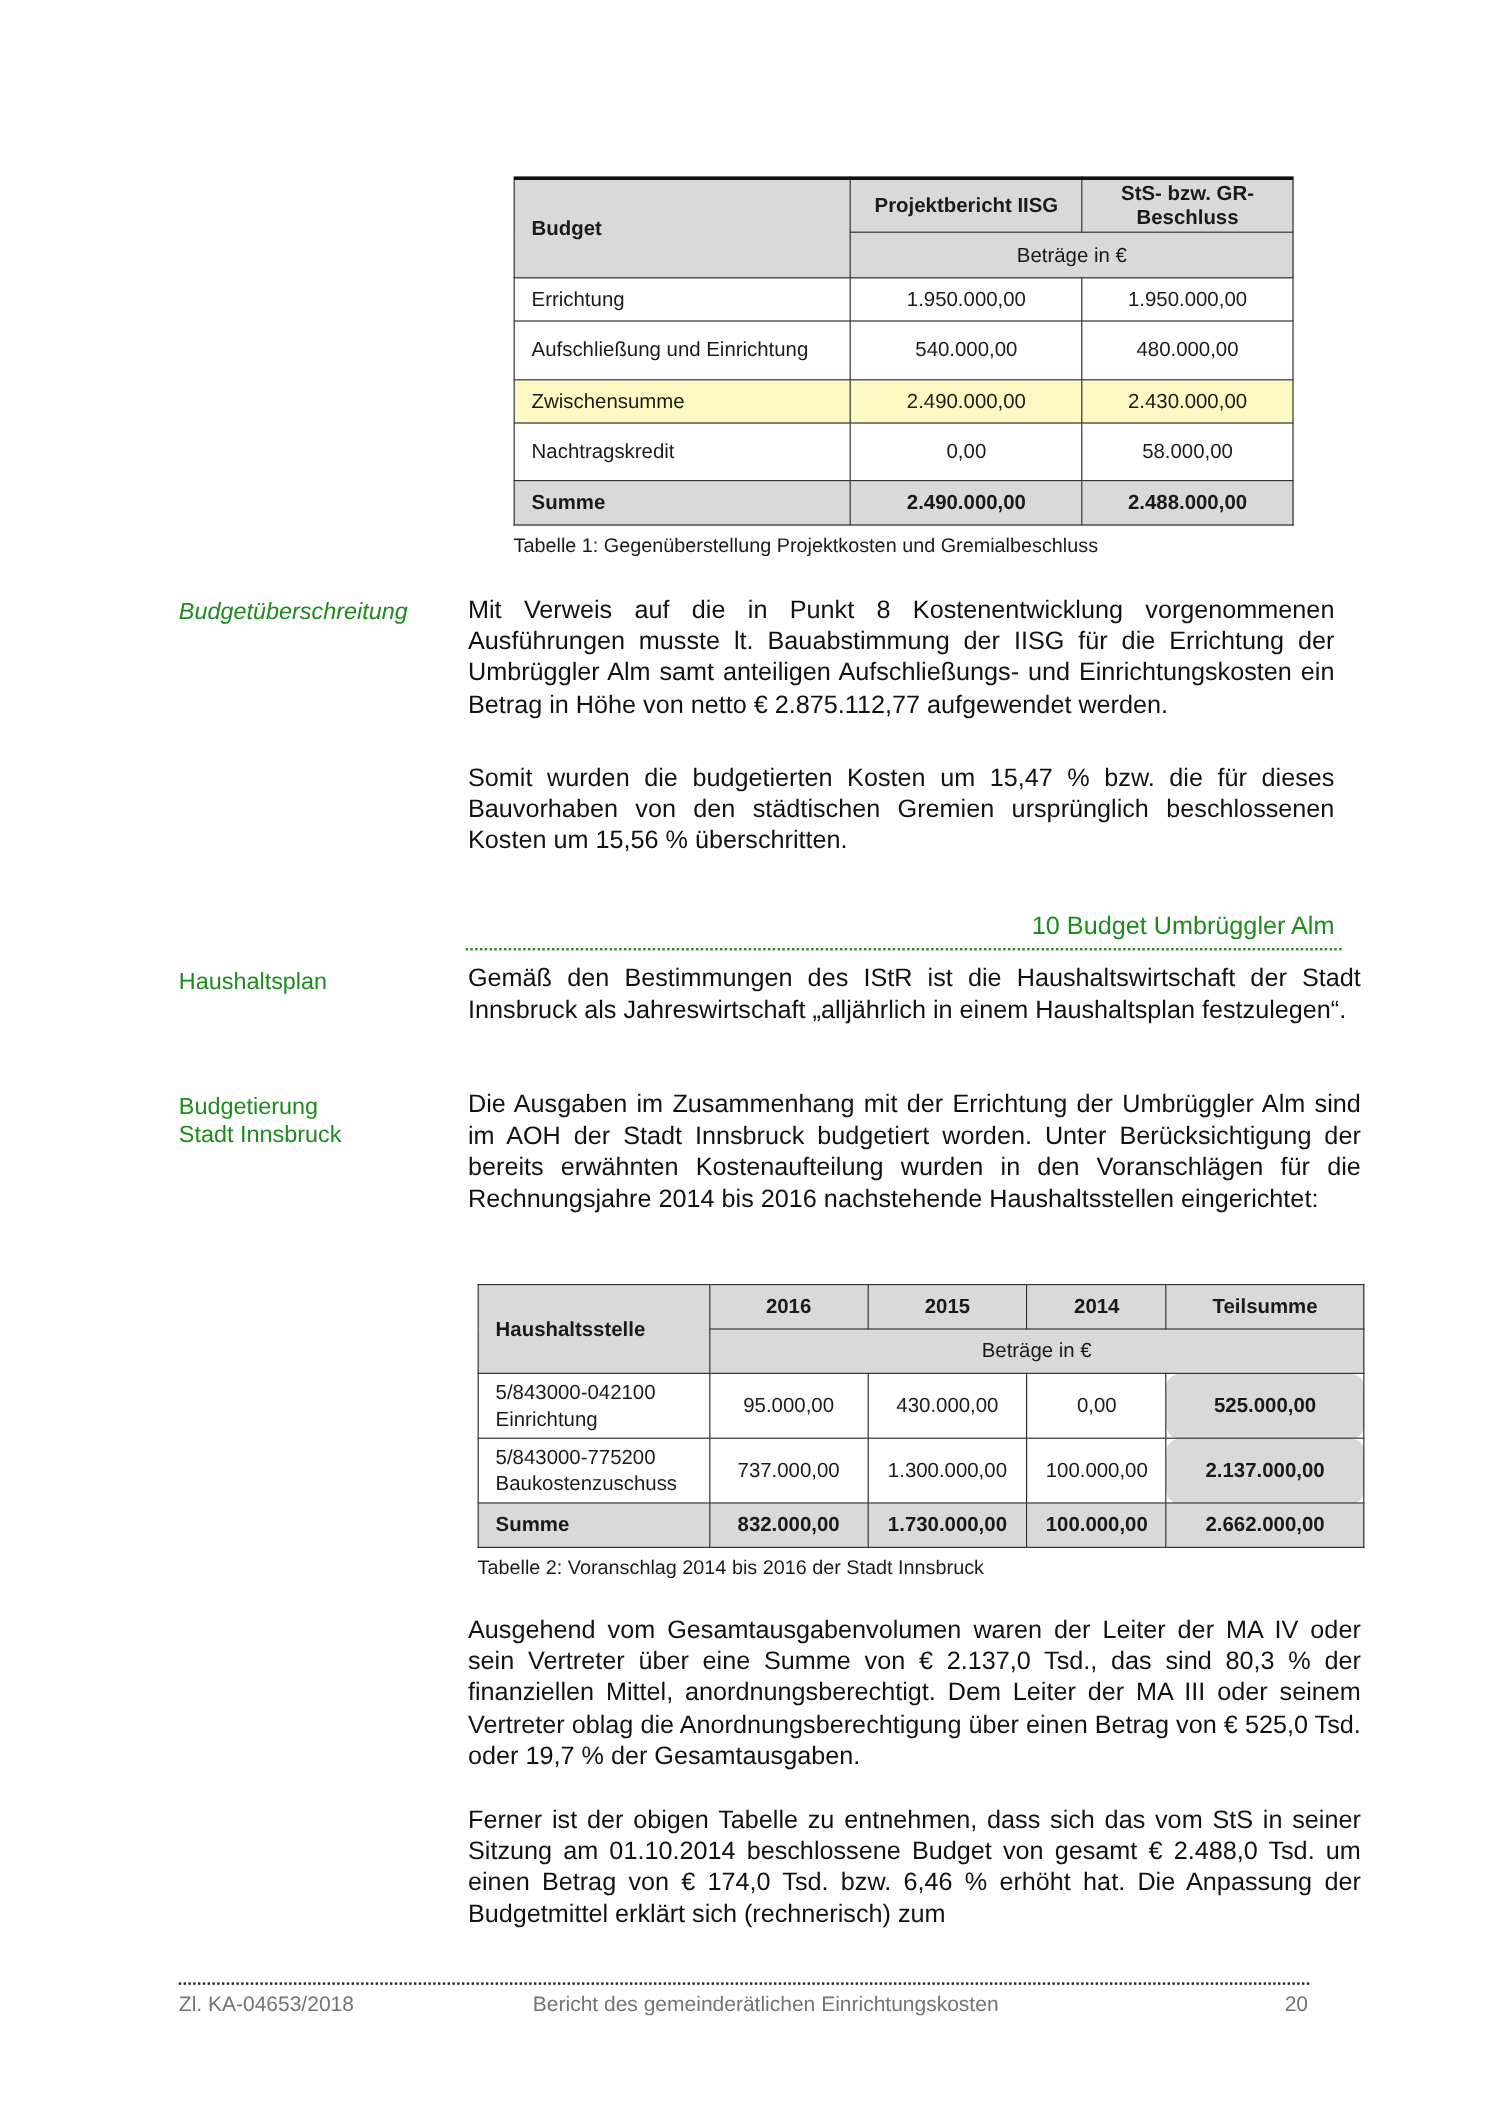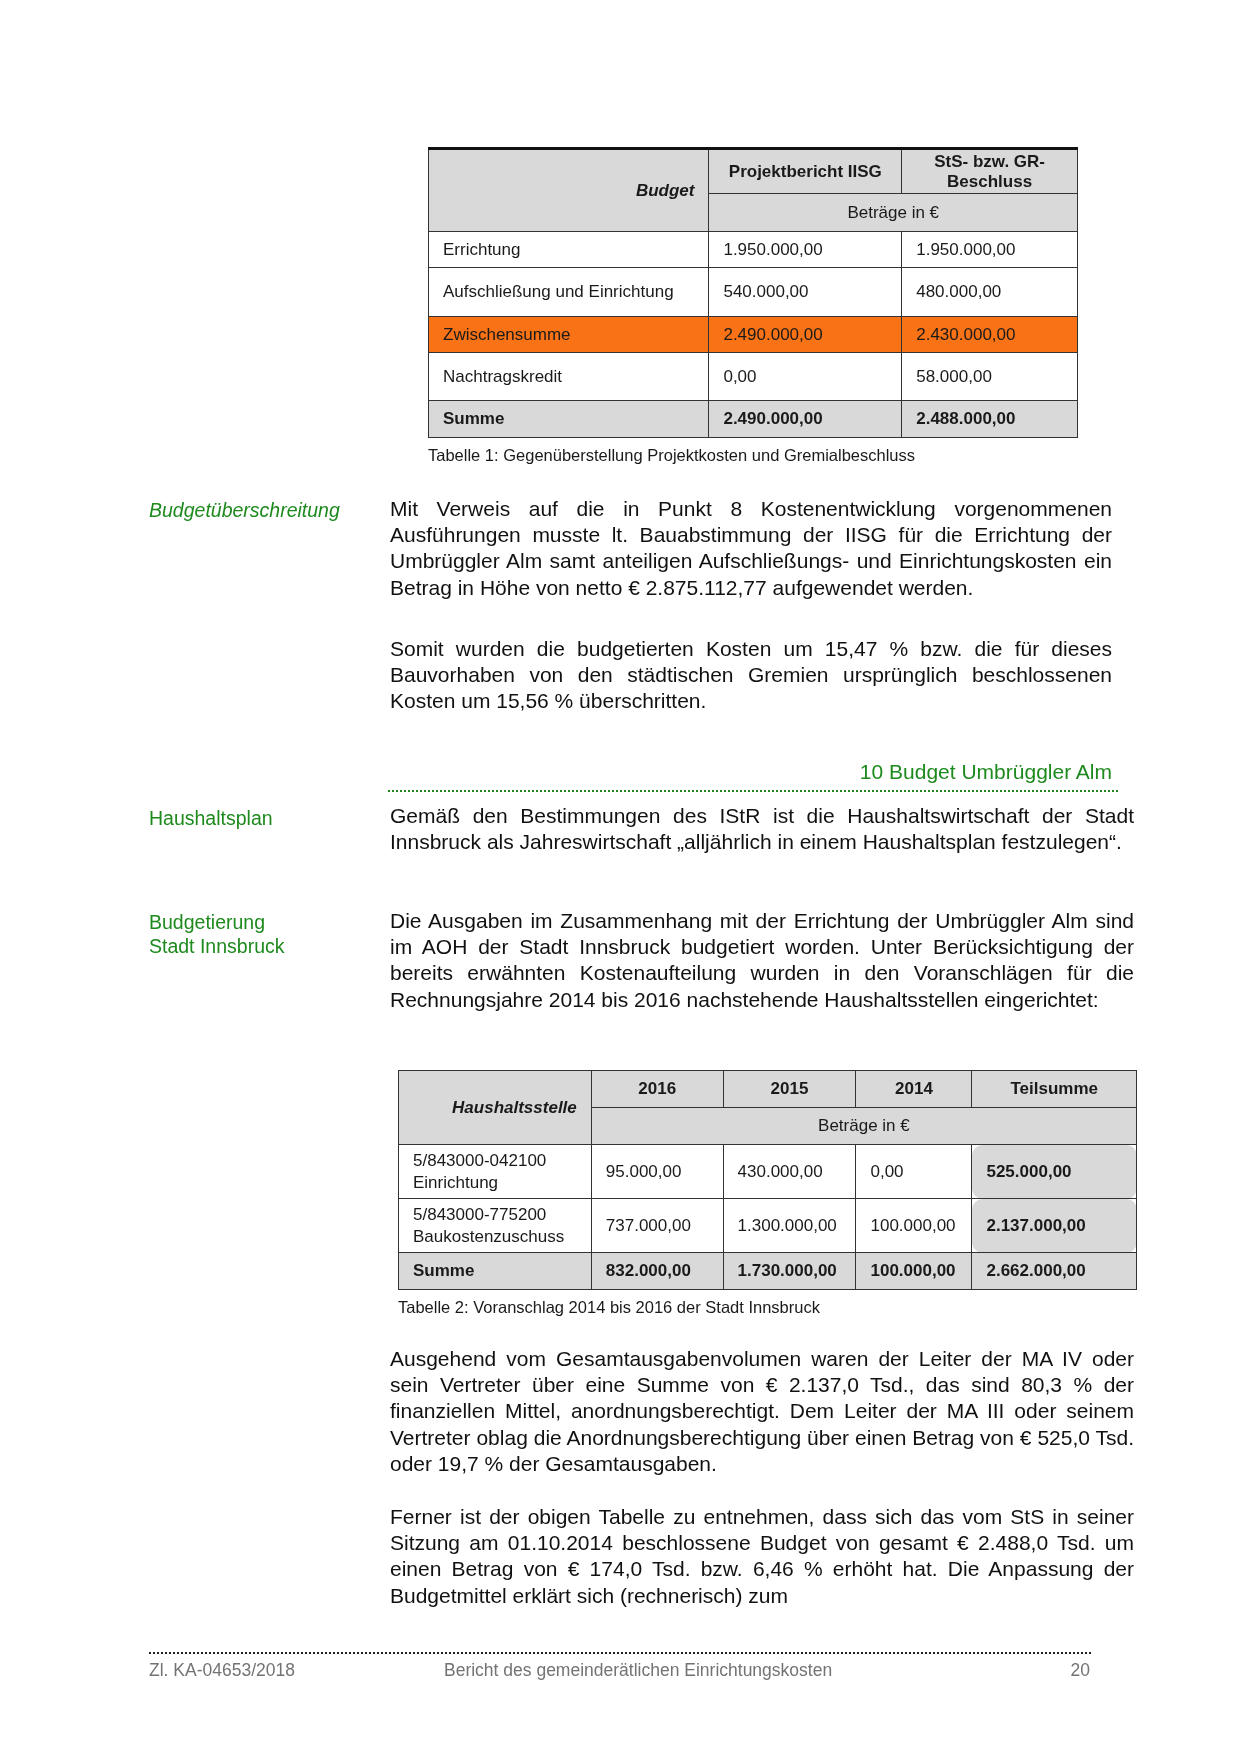--- a/index.html
+++ b/index.html
@@ -5,25 +5,25 @@
   html, body { margin: 0; padding: 0; background: #ffffff; }
   body { width: 1241px; height: 1754px; position: relative; overflow: hidden;
          font-family: "Liberation Sans", sans-serif; color: #1a1a1a; }
 
   
   table.t { position: absolute; border-collapse: collapse; font-family: "Liberation Sans", sans-serif;
             font-size: 17px; color: #1a1a1a; }
   table.t td, table.t th { border: 1.5px solid #333; padding: 0 14px; }
   table.t th { font-weight: bold; background: #d9d9d9; }
   .gray { background: #d9d9d9; }
-  .light { background: #f97316; }
-  .num { text-align: left; }
+  .light { background: #fef9c3; }
+  .num { text-align: center; }
   .bold { font-weight: bold; border-radius: 11px; }
   .ctr { text-align: center; }
-  .left { text-align: right; font-style: italic; }
+  .left { text-align: left; }
 
   #t1 { left: 428px; top: 147px; width: 650px; }
   #t1 { border-top: 3px solid #111; }
   #t1 col.c1 { width: 281px; }
   #t1 col.c2 { width: 193px; }
   #t1 col.c3 { width: 176px; }
 
   #t2 { left: 398px; top: 1070px; width: 739px; }
   #t2 col.c1 { width: 193px; }
   #t2 col.c2 { width: 132px; }

